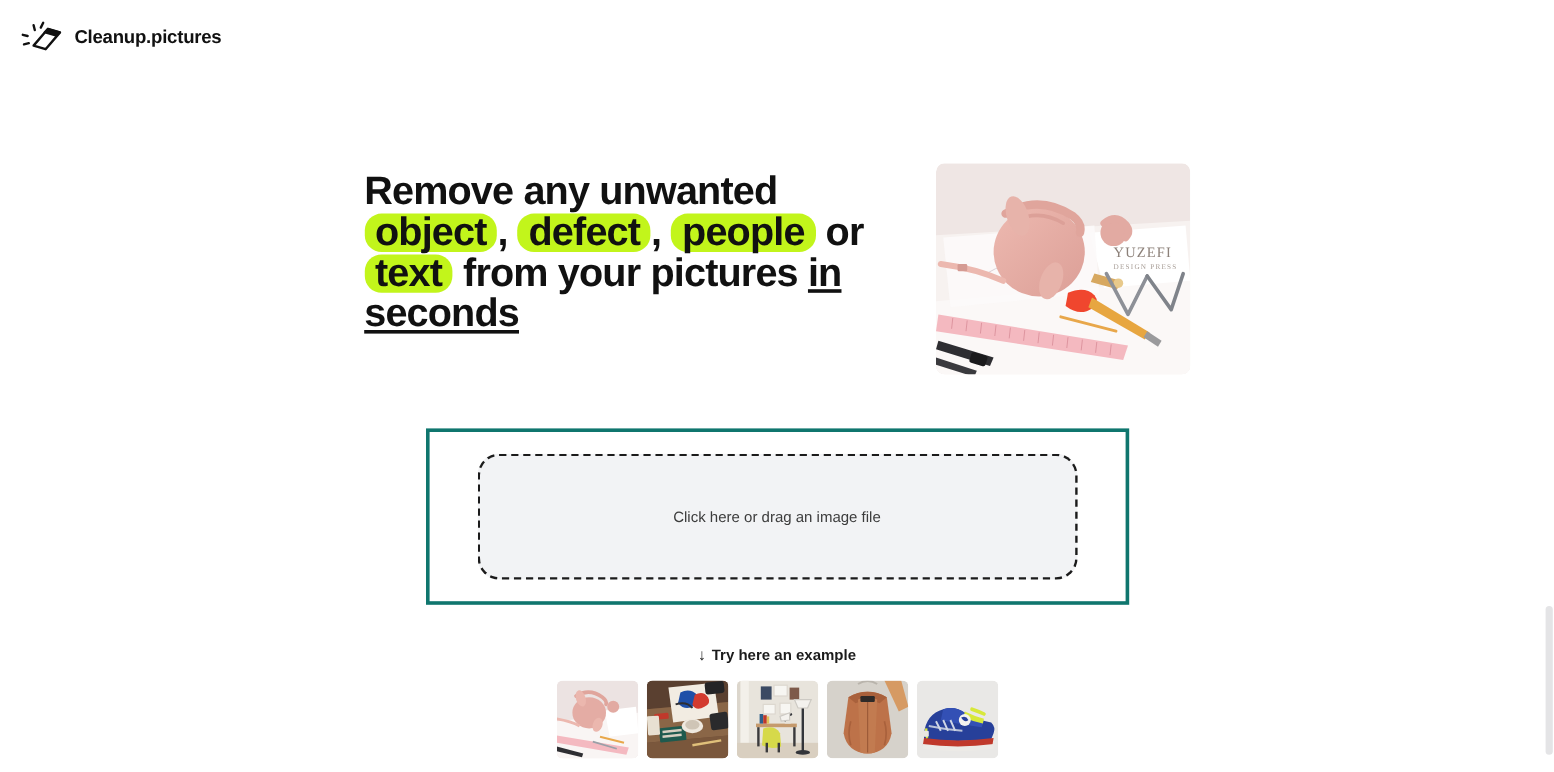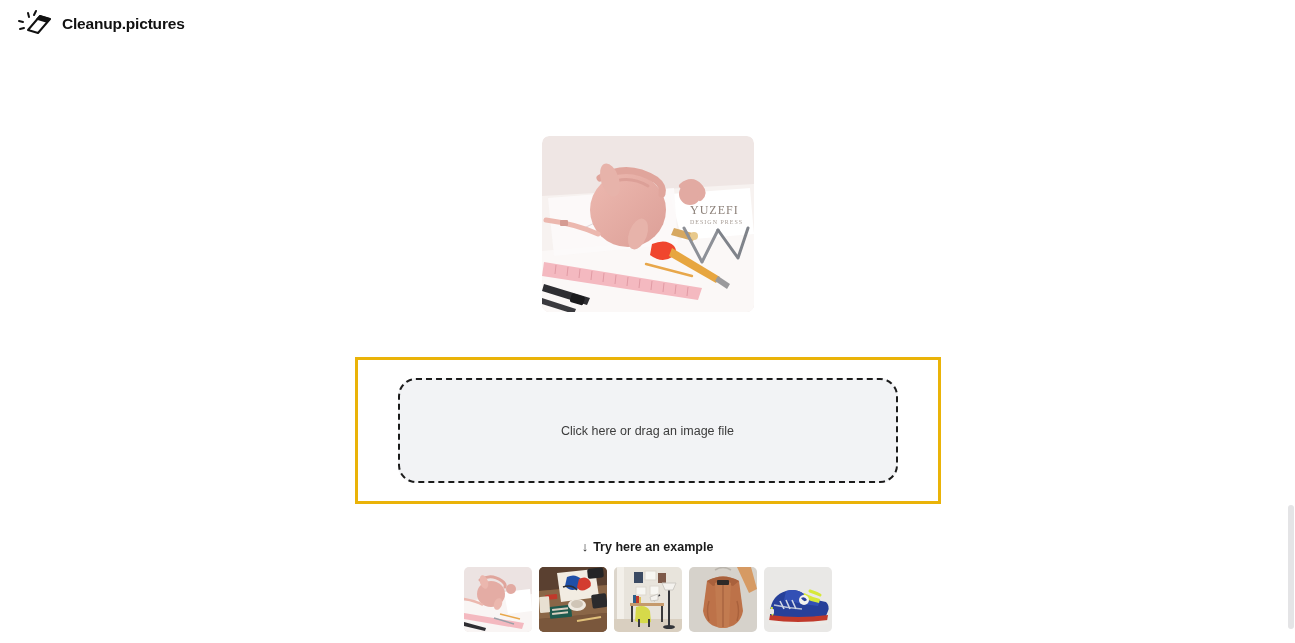--- a/index.html
+++ b/index.html
@@ -14,21 +14,21 @@
     overflow: hidden;
     font-family: "Liberation Sans", sans-serif;
     color: #111111;
     position: relative;
   }
 
   
   .header {
     height: 48px;
     display: flex;
-    align-items: center;
+    align-items: flex-end;
     justify-content: space-between;
     padding: 0 20px 0 14px;
     background: #ffffff;
   }
   .brand {
     display: flex;
     align-items: center;
     gap: 10px;
     cursor: pointer;
   }
@@ -112,21 +112,21 @@
     flex: 0 0 auto;
     position: relative;
     text-align: center;
   }
   .hero-img-wrap svg { display: block; }
 
   
   .dropzone-outer {
     width: 586px;
     margin: 45px auto 0 auto;
-    border: 3px solid #eab308;
+    border: 3px solid #0f766e;
     background: #ffffff;
     padding: 18px 40px;
   }
   .dropzone-inner {
     height: 105px;
     border: 2px dashed #1b1b1b;
     border-radius: 18px;
     background: #f2f3f5;
     display: flex;
     align-items: center;
@@ -208,20 +208,30 @@
         <line x1="10" y1="20" x2="6" y2="21" stroke="#111111" stroke-width="2" stroke-linecap="round"></line>
       </svg>
     </span>
     <span class="brand-name">Cleanup.pictures</span>
   </div>
 
 </div>
 
 <div class="hero">
 
+  <div class="hero-text">
+    <h1 class="headline"><span>Remove any unwanted</span>
+      <span class="hl">object</span><span>,</span>
+      <span class="hl">defect</span><span>,</span>
+      <span class="hl">people</span>
+      <span>or</span>
+      <span class="hl">text</span>
+      <span>from your pictures</span>
+      <span class="ul">in seconds</span></h1>
+  </div>
 
   <div class="hero-img-wrap">
     <svg viewBox="0 0 212 176" width="212" height="176" xmlns="http://www.w3.org/2000/svg">
       <defs>
         <clipPath id="heroclip">
             <rect x="0" y="0" width="212" height="176" rx="7"></rect>
           </clipPath>
         <linearGradient id="bagG" x1="0" y1="0" x2="1" y2="1">
           <stop offset="0%" stop-color="#edb9b0"></stop>
             <stop offset="100%" stop-color="#dc9f97"></stop>

